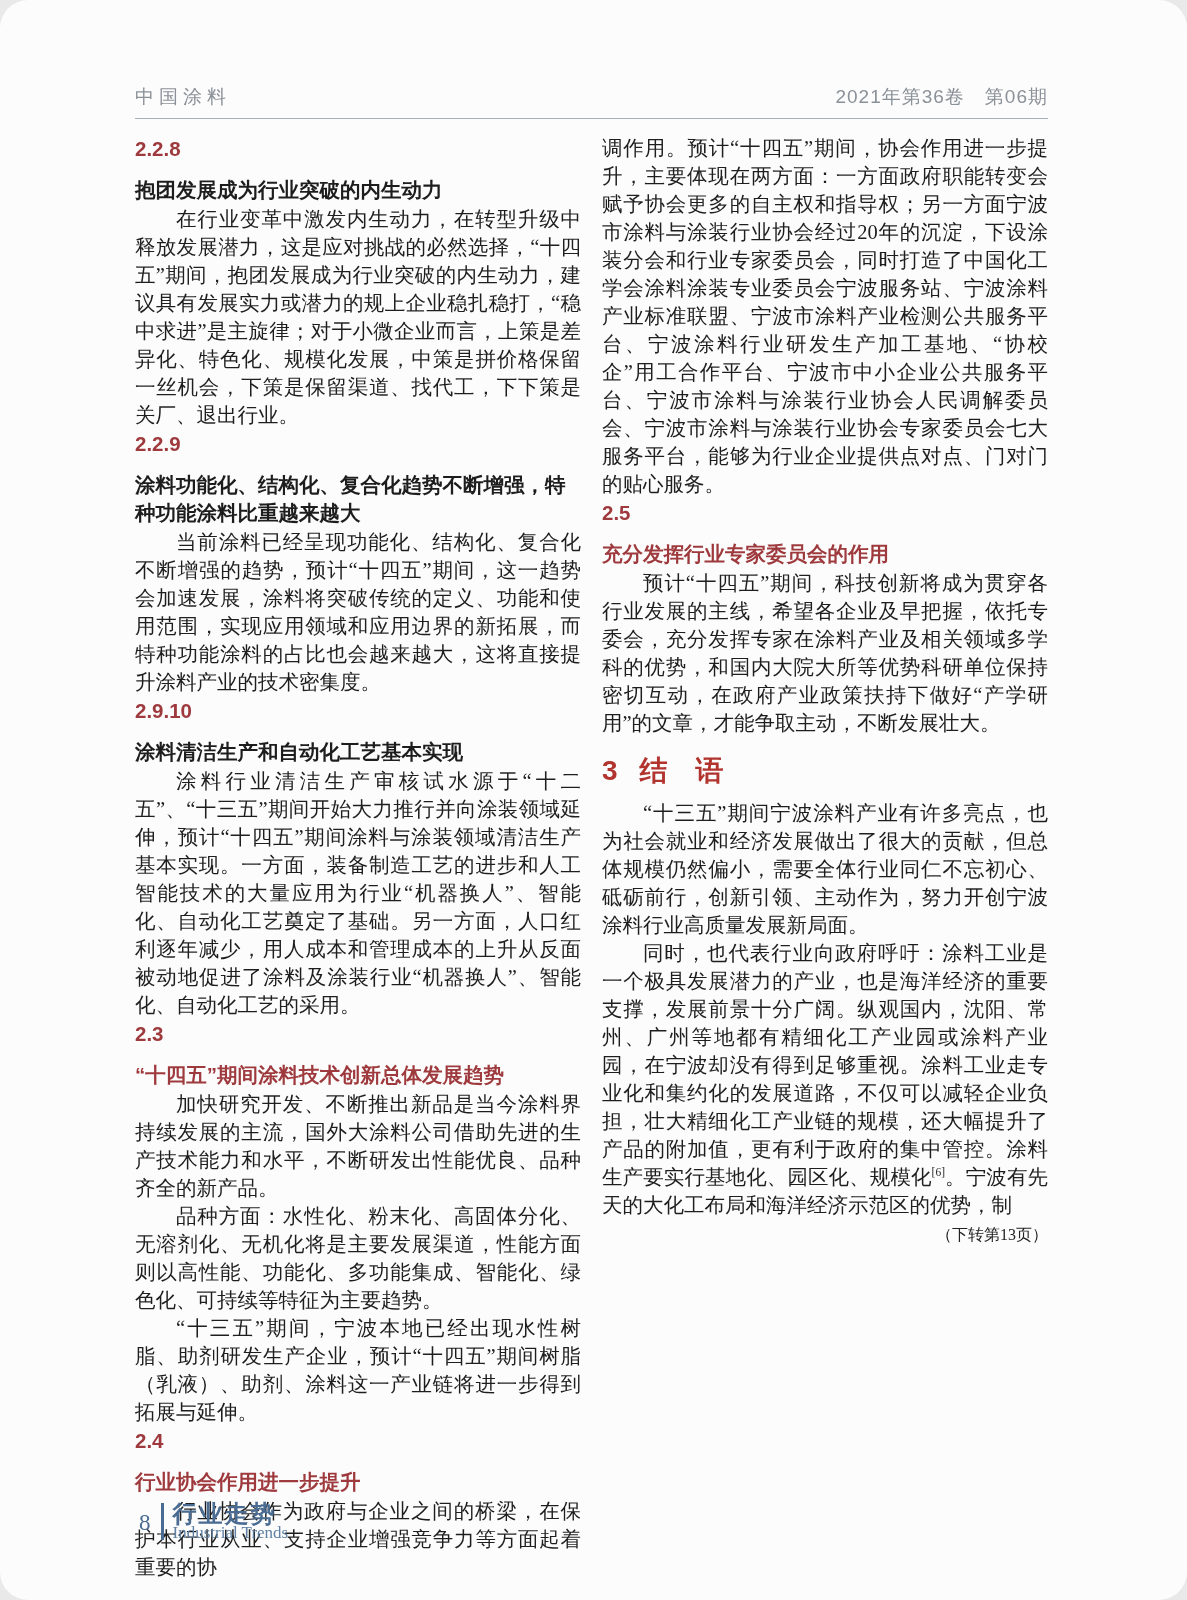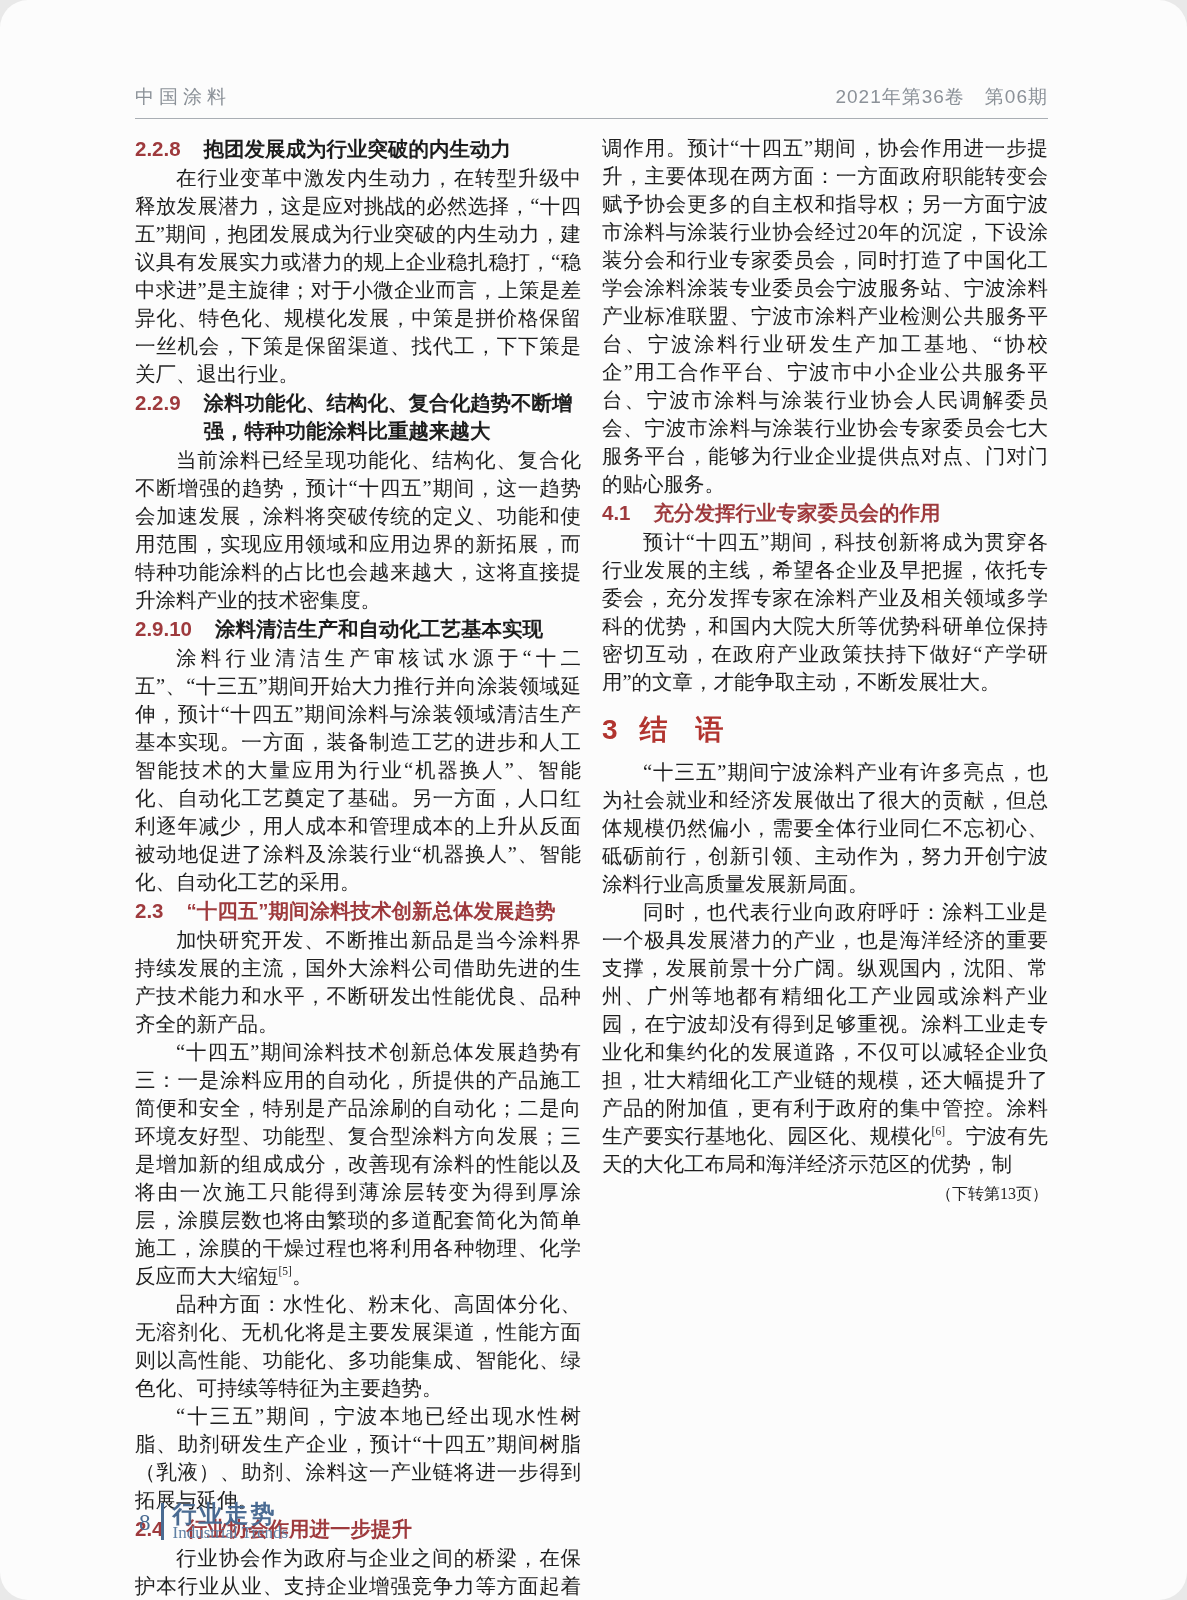--- a/index.html
+++ b/index.html
@@ -31,25 +31,26 @@
   }
   .col{width:446px;}
   .para{
     margin:0;font-size:20.5px;line-height:28px;
     text-align:justify;text-indent:2em;
     font-family:"Liberation Serif","DejaVu Serif",serif;
   }
   .para.cont{text-indent:0;}
   .para sup{font-size:11.5px;line-height:0;}
   .head3,.head2{
-    display:flex;gap:23px;
+    display:flex;gap:13px;
     font-family:"Liberation Sans","DejaVu Sans",sans-serif;
     font-weight:bold;font-size:20.5px;line-height:28px;
     margin:1px 0;
     text-align:left;
+    flex-direction:column;
   }
   .head3 .hnum{color:#9e3a3d;flex:none;}
   .head3 .htext{color:#1d1d1d;flex:1;}
   .head2 .hnum{color:#9e3a3d;flex:none;}
   .head2 .htext{color:#9e3a3d;flex:1;}
   .head1{
     display:flex;gap:22px;
     font-family:"Liberation Sans","DejaVu Sans",sans-serif;
     font-weight:bold;font-size:28px;line-height:34px;color:#b1342f;
     margin:17px 0 11px 0;
@@ -103,33 +104,32 @@
         <div class="head3">
           <span class="hnum">2.9.10</span>
           <span class="htext">涂料清洁生产和自动化工艺基本实现</span>
         </div>
         <p class="para">涂料行业清洁生产审核试水源于“十二五”、“十三五”期间开始大力推行并向涂装领域延伸，预计“十四五”期间涂料与涂装领域清洁生产基本实现。一方面，装备制造工艺的进步和人工智能技术的大量应用为行业“机器换人”、智能化、自动化工艺奠定了基础。另一方面，人口红利逐年减少，用人成本和管理成本的上升从反面被动地促进了涂料及涂装行业“机器换人”、智能化、自动化工艺的采用。</p>
         <div class="head2">
           <span class="hnum">2.3</span>
           <span class="htext">“十四五”期间涂料技术创新总体发展趋势</span>
         </div>
         <p class="para">加快研究开发、不断推出新品是当今涂料界持续发展的主流，国外大涂料公司借助先进的生产技术能力和水平，不断研发出性能优良、品种齐全的新产品。</p>
-        <p class="para"><span>“十四五”期间涂料技术创新总体发展趋势有三：一是涂料应用的自动化，所提供的产品施工简便和安全，特别是产品涂刷的自动化；二是向环境友好型、功能型、复合型涂料方向发展；三是增加新的组成成分，改善现有涂料的性能以及将由一次施工只能得到薄涂层转变为得到厚涂层，涂膜层数也将由繁琐的多道配套简化为简单施工，涂膜的干燥过程也将利用各种物理、化学反应而大大缩短</span><sup>[5]</sup><span>。</span></p>
         <p class="para">品种方面：水性化、粉末化、高固体分化、无溶剂化、无机化将是主要发展渠道，性能方面则以高性能、功能化、多功能集成、智能化、绿色化、可持续等特征为主要趋势。</p>
         <p class="para">“十三五”期间，宁波本地已经出现水性树脂、助剂研发生产企业，预计“十四五”期间树脂（乳液）、助剂、涂料这一产业链将进一步得到拓展与延伸。</p>
         <div class="head2">
           <span class="hnum">2.4</span>
           <span class="htext">行业协会作用进一步提升</span>
         </div>
         <p class="para">行业协会作为政府与企业之间的桥梁，在保护本行业从业、支持企业增强竞争力等方面起着重要的协</p>
       </div>
     <div class="col" id="col-right">
         <p class="para cont">调作用。预计“十四五”期间，协会作用进一步提升，主要体现在两方面：一方面政府职能转变会赋予协会更多的自主权和指导权；另一方面宁波市涂料与涂装行业协会经过20年的沉淀，下设涂装分会和行业专家委员会，同时打造了中国化工学会涂料涂装专业委员会宁波服务站、宁波涂料产业标准联盟、宁波市涂料产业检测公共服务平台、宁波涂料行业研发生产加工基地、“协校企”用工合作平台、宁波市中小企业公共服务平台、宁波市涂料与涂装行业协会人民调解委员会、宁波市涂料与涂装行业协会专家委员会七大服务平台，能够为行业企业提供点对点、门对门的贴心服务。</p>
         <div class="head2">
-          <span class="hnum">4.1</span>
+          <span class="hnum">2.5</span>
           <span class="htext">充分发挥行业专家委员会的作用</span>
         </div>
         <p class="para">预计“十四五”期间，科技创新将成为贯穿各行业发展的主线，希望各企业及早把握，依托专委会，充分发挥专家在涂料产业及相关领域多学科的优势，和国内大院大所等优势科研单位保持密切互动，在政府产业政策扶持下做好“产学研用”的文章，才能争取主动，不断发展壮大。</p>
         <div class="head1">
           <span class="hnum">3</span>
           <span class="htext">结　语</span>
         </div>
         <p class="para">“十三五”期间宁波涂料产业有许多亮点，也为社会就业和经济发展做出了很大的贡献，但总体规模仍然偏小，需要全体行业同仁不忘初心、砥砺前行，创新引领、主动作为，努力开创宁波涂料行业高质量发展新局面。</p>
         <p class="para"><span>同时，也代表行业向政府呼吁：涂料工业是一个极具发展潜力的产业，也是海洋经济的重要支撑，发展前景十分广阔。纵观国内，沈阳、常州、广州等地都有精细化工产业园或涂料产业园，在宁波却没有得到足够重视。涂料工业走专业化和集约化的发展道路，不仅可以减轻企业负担，壮大精细化工产业链的规模，还大幅提升了产品的附加值，更有利于政府的集中管控。涂料生产要实行基地化、园区化、规模化</span><sup>[6]</sup><span>。宁波有先天的大化工布局和海洋经济示范区的优势，制</span></p>
         <div class="note">（下转第13页）</div>

